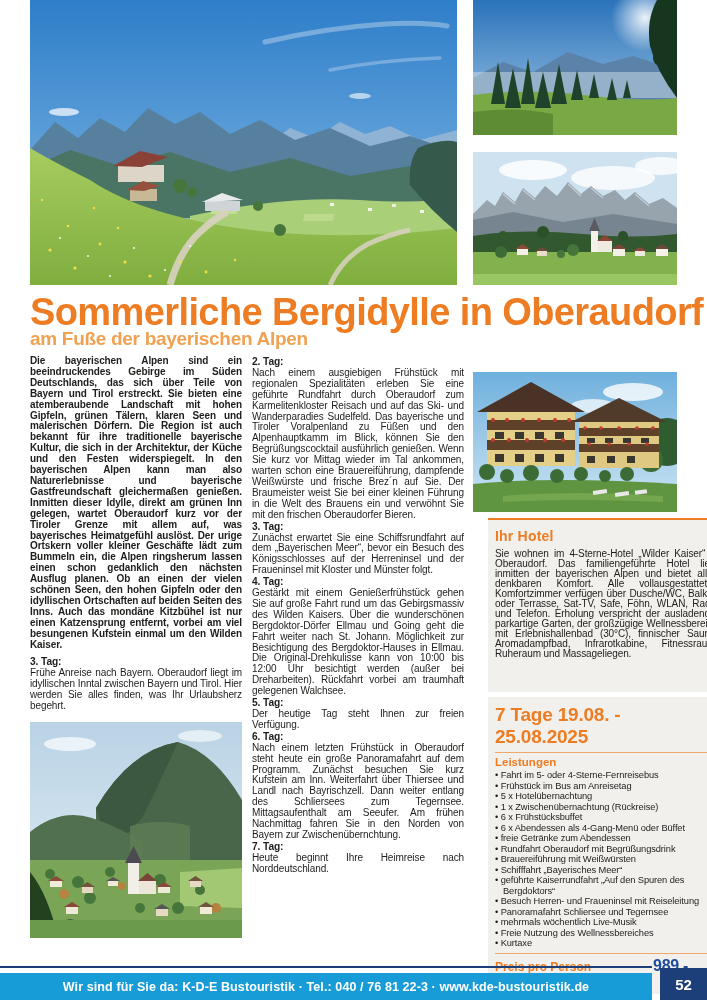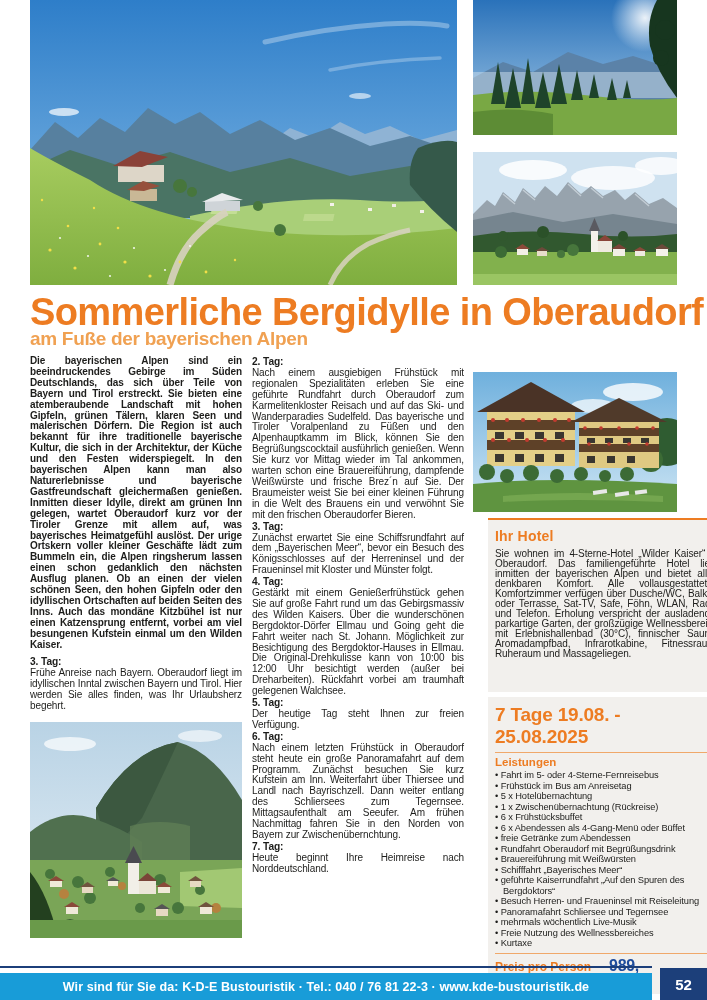--- a/index.html
+++ b/index.html
@@ -50,21 +50,21 @@
     font-size:19px; font-weight:bold; color:var(--accent_orange,#ed7c22);
     padding:2px 0 4px; border-bottom:1.5px solid #f0a86a; letter-spacing:-0.2px;
   }
   .services-heading { font-size:11.5px; font-weight:bold; color:var(--accent_orange,#ed7c22); margin:3px 0 2px; }
   .services { list-style:none; font-size:9.3px; line-height:10.5px; letter-spacing:-0.1px; }
   .services li { padding-left:8px; text-indent:-8px; }
   .services li::before { content:"• "; }
   .price-block { border-top:1.5px solid #f0a86a; margin-top:4px; padding-top:3px; }
   .price-row { display:flex; align-items:baseline;gap:18px; }
   .price-label { font-size:12px; font-weight:bold; color:var(--accent_orange,#ed7c22); }
-  .price-value { font-size:16px; font-weight:bold; color:var(--price_blue,#1e4c9c); letter-spacing:-0.3px; }
+  .price-value { font-size:16px; font-weight:bold; color:var(--price_blue,#1e4c9c); letter-spacing:-0.3px;margin-left:44px; }
   .surcharge-row { display:flex; justify-content:space-between; font-size:9.5px; color:#444; margin-top:1px; }
   .surcharge-value { color:#333; }
 
   .footer-line { position:absolute; left:0; top:966px; width:652px; height:2px; background:var(--navy,#1c3f7a); }
   .footer-bar {
     position:absolute; left:0; top:973px; width:652px; height:27px;
     background:var(--footer_blue,#189cd8); color:#fff; font-weight:bold; font-size:12.5px;
     display:flex; align-items:center; justify-content:center; letter-spacing:0.1px;text-align:center;
   }
   .page-number-box {

